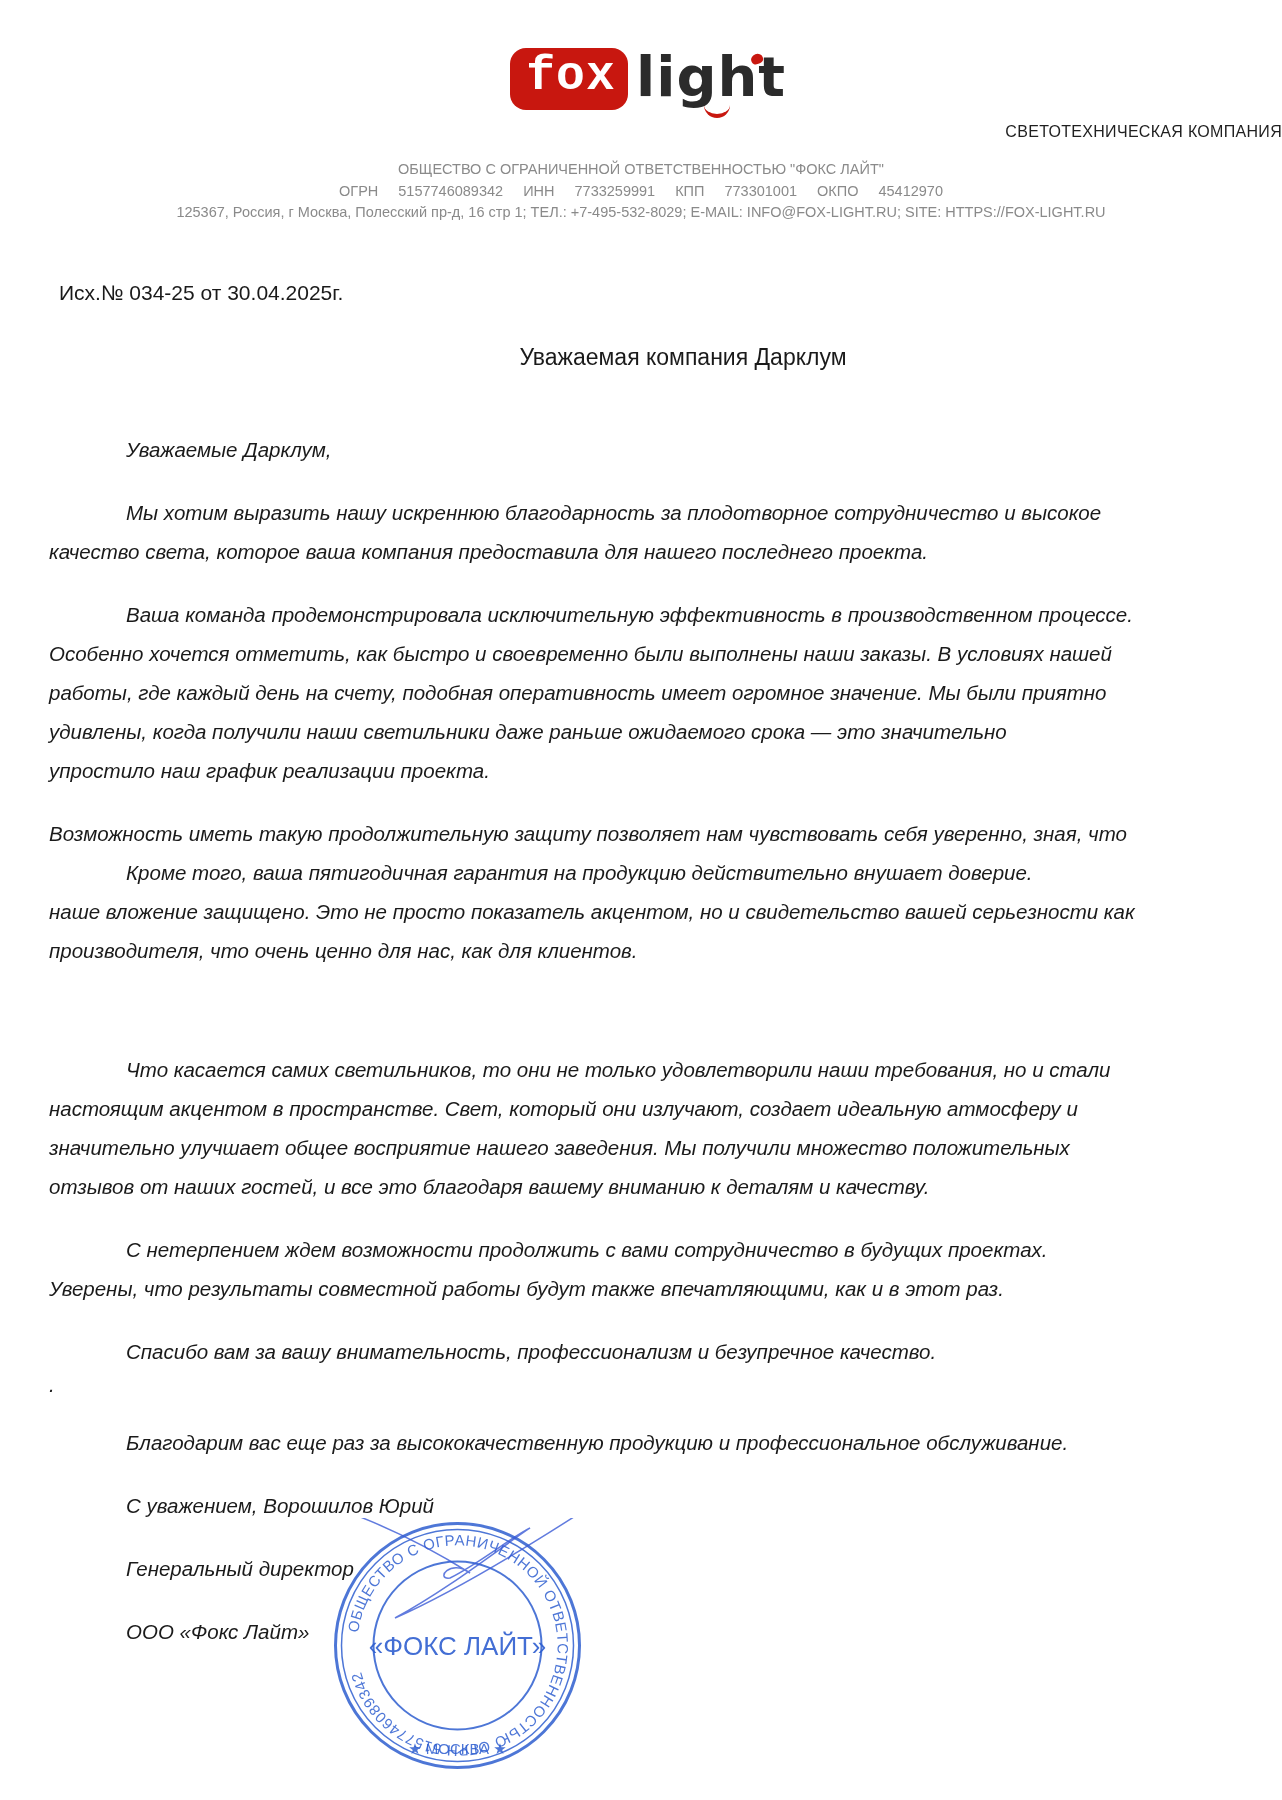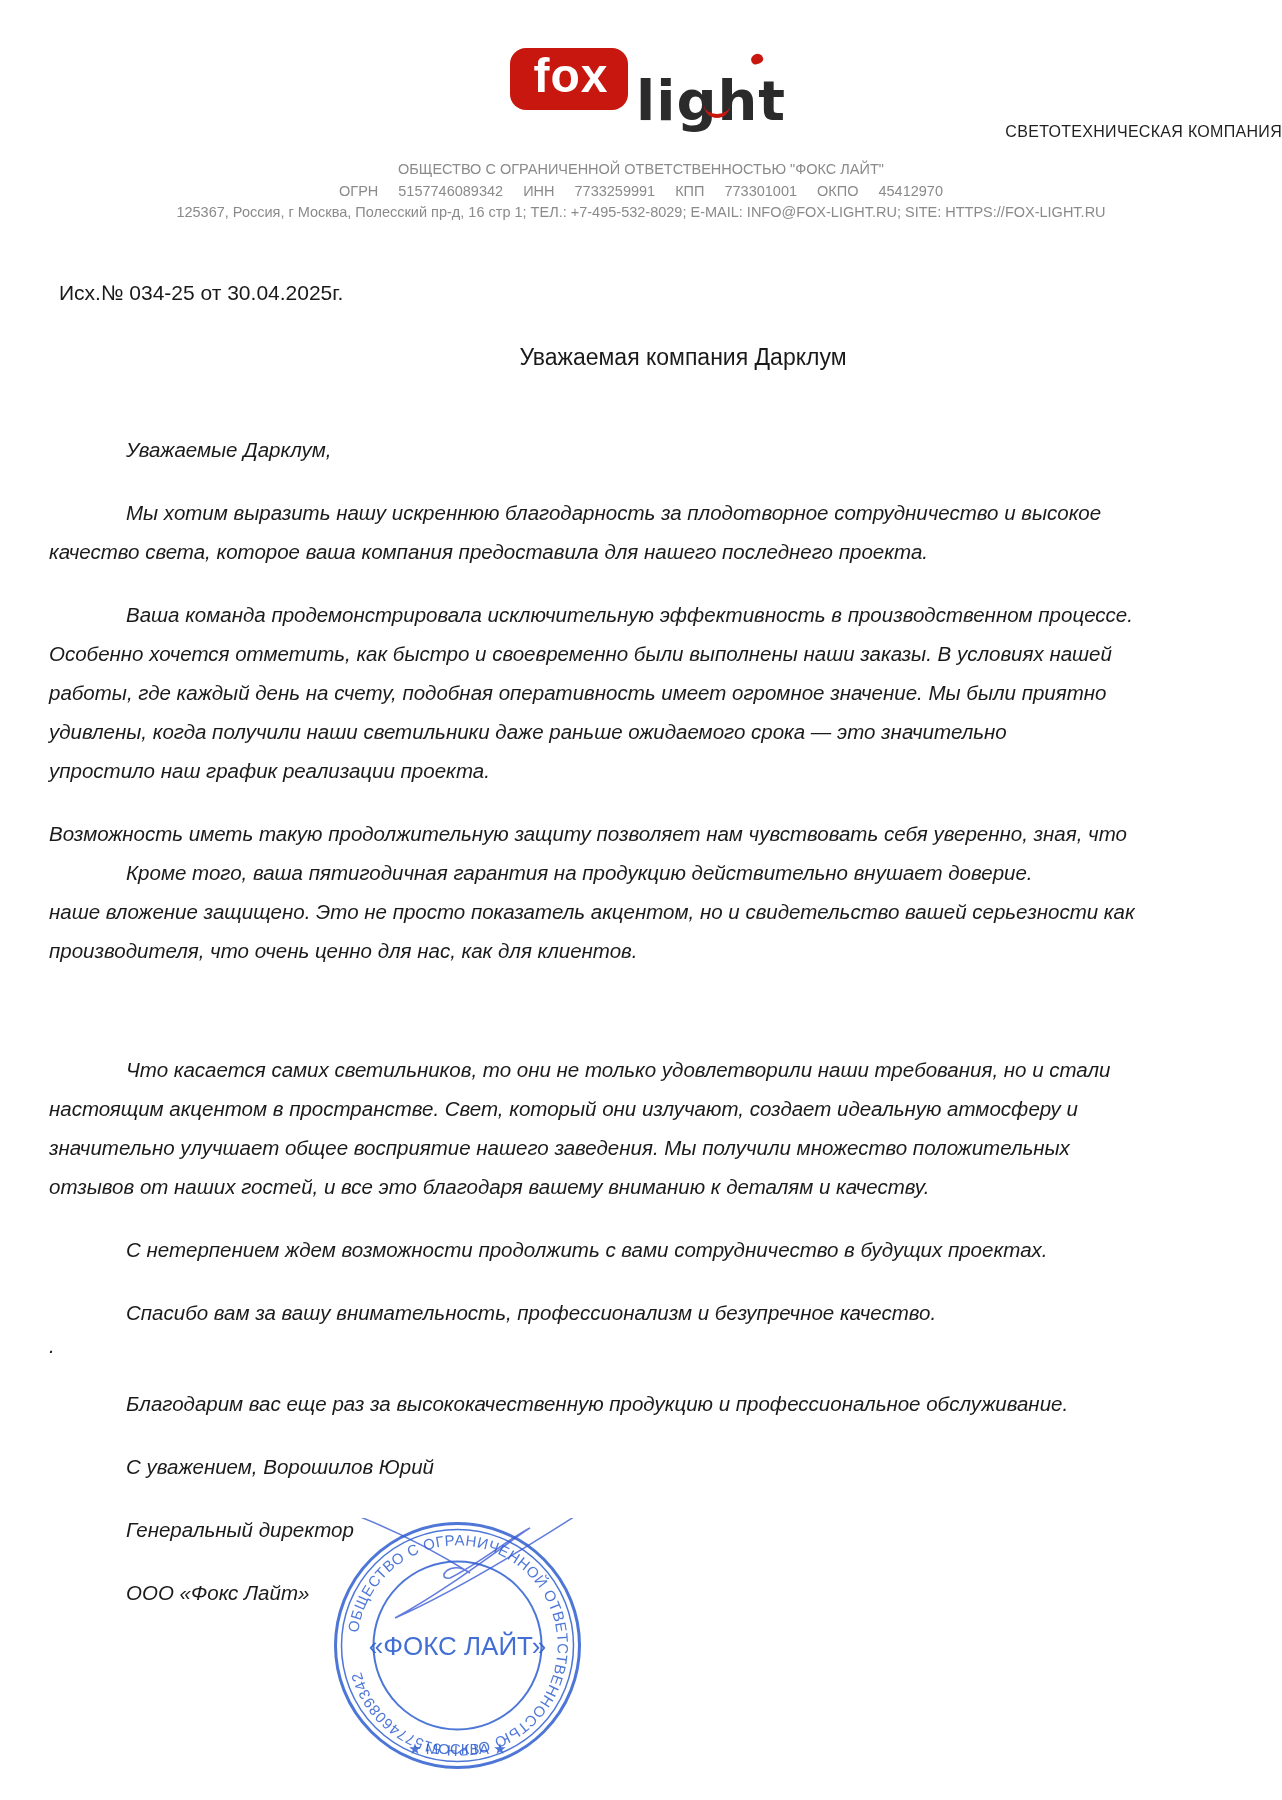--- a/index.html
+++ b/index.html
@@ -3,22 +3,22 @@
 <meta charset="utf-8">
 <style>
   html, body { margin: 0; padding: 0; background: #ffffff; }
   body { width: 1282px; height: 1800px; position: relative; overflow: hidden;
          font-family: "Liberation Sans", "DejaVu Sans", sans-serif; color: #1a1a1a; }
   .abs { position: absolute; }
 
   
   #logo { left: 510px; top: 44px; width: 270px; height: 70px; }
   #logo-box { position: absolute; left: 0; top: 4px; width: 118px; height: 62px; background: #c8170f; border-radius: 16px; }
-  #logo-fox { position: absolute; left: 6px; top: 4px; width: 110px; text-align: center; font-family: Liberation Sans, sans-serif; font-size: 48px; font-weight: bold; color: #ffffff; letter-spacing: 1px; line-height: 56px; }
-  #logo-light { position: absolute; left: 126px; top: 0px; font-family: "DejaVu Sans", sans-serif; font-size: 56px; font-weight: bold; color: #2b2b2b; line-height: 66px; letter-spacing: 1px; margin-top: 24px; }
+  #logo-fox { position: absolute; left: 6px; top: 4px; width: 110px; text-align: center; font-family: Liberation Mono, monospace; font-size: 48px; font-weight: bold; color: #ffffff; letter-spacing: 1px; line-height: 56px; }
+  #logo-light { position: absolute; left: 126px; top: 0px; font-family: "DejaVu Sans", sans-serif; font-size: 56px; font-weight: bold; color: #2b2b2b; line-height: 66px; letter-spacing: 1px; }
   #logo-dot { position: absolute; left: 241px; top: 10px; width: 12px; height: 10px; background: #c8170f; border-radius: 50% 50% 40% 40%; transform: rotate(-20deg); }
   #logo-smile { position: absolute; left: 194px; top: 58px; width: 26px; height: 12px; border-bottom: 4px solid #c8170f; border-radius: 0 0 16px 16px; }
 
   #tagline { left: 0; width: 1282px; top: 123px; text-align: right; font-size: 16px; color: #1f1f1f; letter-spacing: 0.3px; }
 
   .req { left: 0; width: 1282px; text-align: center; font-size: 14.5px; color: #8a8a8a; }
   #req-1 { top: 161px; }
   #req-2 { top: 183px; word-spacing: 2px; }
   #req-2 span { margin: 0 10px; }
   #req-3 { top: 204px; }
@@ -83,20 +83,21 @@
   <div class="gap-l"></div>
   <p>
     <span class="line indent">Что касается самих светильников, то они не только удовлетворили наши требования, но и стали</span>
     <span class="line">настоящим акцентом в пространстве. Свет, который они излучают, создает идеальную атмосферу и</span>
     <span class="line">значительно улучшает общее восприятие нашего заведения. Мы получили множество положительных</span>
     <span class="line">отзывов от наших гостей, и все это благодаря вашему вниманию к деталям и качеству.</span>
   </p>
   <div class="gap-s"></div>
   <p>
     <span class="line indent">С нетерпением ждем возможности продолжить с вами сотрудничество в будущих проектах.</span>
+    <span class="line">Уверены, что результаты совместной работы будут также впечатляющими, как и в этот раз.</span>
   </p>
   <div class="gap-s"></div>
   <p>
     <span class="line indent">Спасибо вам за вашу внимательность, профессионализм и безупречное качество.</span>
   </p>
   <p style="line-height:28px;">.</p>
   <div class="gap-s"></div>
   <p class="indent">Благодарим вас еще раз за высококачественную продукцию и профессиональное обслуживание.</p>
   <div class="gap-s"></div>
   <p class="indent">С уважением, Ворошилов Юрий</p>

